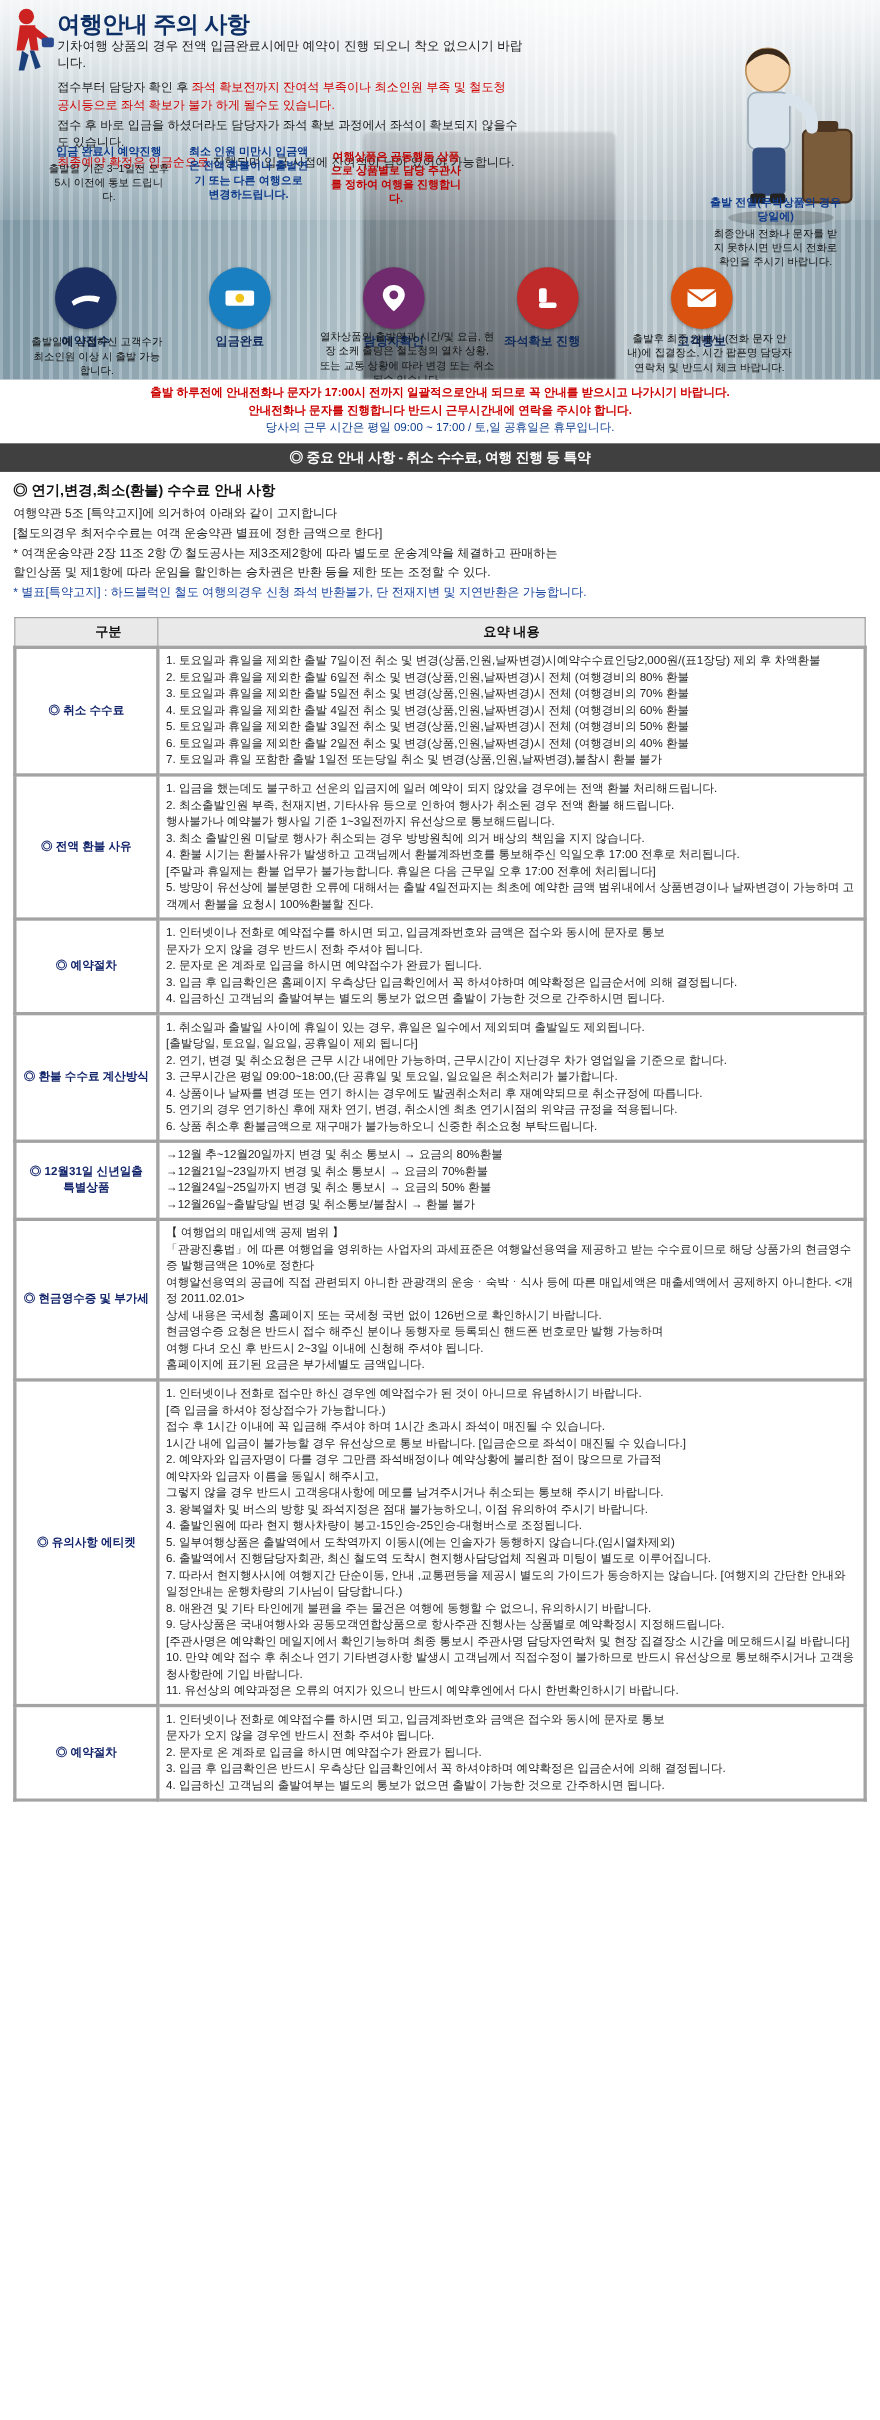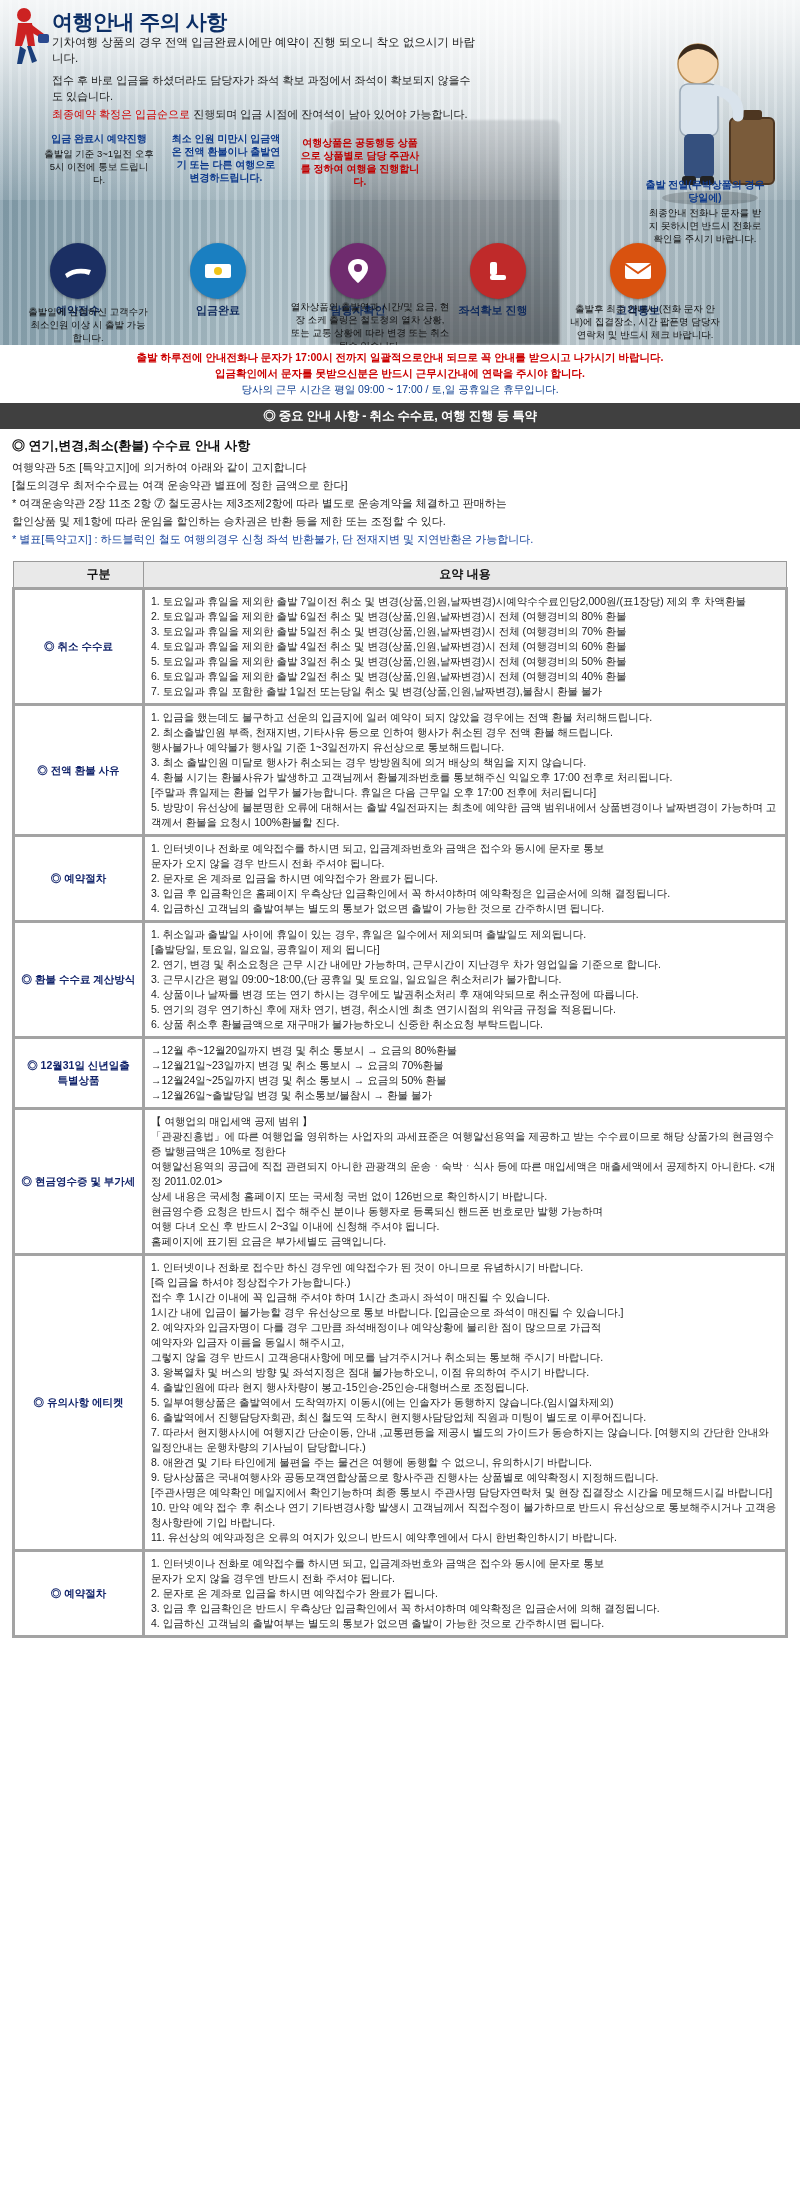--- a/index.html
+++ b/index.html
@@ -141,20 +141,23 @@
       <rect x="30" y="28" width="11" height="9" rx="2" fill="#2b4a8f"></rect>
       <path d="M12 40 L9 58 L14 58 L18 44 Z" fill="#1b3f7a"></path>
       <path d="M19 40 L24 57 L29 55 L23 40 Z" fill="#1b3f7a"></path>
     </svg>
 
     <div class="hero-title">여행안내 주의 사항</div>
     <div class="hero-sub">기차여행 상품의 경우 전액 입금완료시에만 예약이 진행 되오니 착오 없으시기 바랍니다.</div>
 
     <div class="hero-lines">
       <div class="row">
+        <span>접수부터 담당자 확인 후 </span><span class="em">좌석 확보전까지 잔여석 부족이나 최소인원 부족 및 철도청 공시등으로 좌석 확보가 불가 하게 될수도 있습니다.</span>
+      </div>
+      <div class="row">
         <span>접수 후 바로 입금을 하셨더라도 담당자가 좌석 확보 과정에서 좌석이 확보되지 않을수도 있습니다.</span>
       </div>
       <div class="row">
         <span class="em">최종예약 확정은 입금순으로</span><span> 진행되며 입금 시점에 잔여석이 남아 있어야 가능합니다.</span>
       </div>
     </div>
 
     <svg class="cartoon-man" viewBox="0 0 150 175">
       <ellipse cx="72" cy="168" rx="48" ry="7" fill="rgba(0,0,0,0.18)"></ellipse>
       <rect x="92" y="88" width="44" height="66" rx="5" fill="#7a5b3a" stroke="#4d3621" stroke-width="2"></rect>
@@ -224,21 +227,21 @@
       <div class="circ-label" style="left:593px;">고객통보</div>
     </div>
 
     <div class="below-note" style="left:28px; top:305px; width:120px;">출발일에 신청하신 고객수가 최소인원 이상 시 출발 가능합니다.</div>
     <div class="below-note" style="left:290px; top:300px; width:160px;">열차상품의 출발역과 시간/및 요금, 현장 소케 출링은 철도청의 열차 상황, 또는 교통 상황에 따라 변경 또는 취소 될수 있습니다.</div>
     <div class="below-note" style="left:570px; top:302px; width:150px;">출발후 최종 안내시 (전화 문자 안내)에 집결장소, 시간 팝픈명 담당자 연락처 및 반드시 체크 바랍니다.</div>
   </div>
 
   <div style="width:800px; text-align:center; padding:4px 0 6px 0;">
     <div style="font-size:10.5px; line-height:16px; color:#cc0000; font-weight:bold;">출발 하루전에 안내전화나 문자가 17:00시 전까지 일괄적으로안내 되므로 꼭 안내를 받으시고 나가시기 바랍니다.</div>
-    <div style="font-size:10.5px; line-height:16px; color:#cc0000; font-weight:bold;">입금확인에서 문자를 못받으신분은 반드시 근무시간내에 연락을 주시야 합니다.</div>
+    <div style="font-size:10.5px; line-height:16px; color:#cc0000; font-weight:bold;">안내전화나 문자를 진행합니다 반드시 근무시간내에 연락을 주시야 합니다.</div>
     <div style="font-size:10.5px; line-height:16px; color:#0b3c8f;">당사의 근무 시간은 평일 09:00 ~ 17:00 / 토,일 공휴일은 휴무입니다.</div>
   </div>
 
   <div class="section-bar">◎ 중요 안내 사항 - 취소 수수료, 여행 진행 등 특약</div>
 
   <div class="notice">
     <h2>◎ 연기,변경,최소(환불) 수수료 안내 사항</h2>
     <p>여행약관 5조 [특약고지]에 의거하여 아래와 같이 고지합니다</p>
     <p>[철도의경우 최저수수료는 여객 운송약관 별표에 정한 금액으로 한다]</p>
     <p>* 여객운송약관 2장 11조 2항 ⑦ 철도공사는 제3조제2항에 따라 별도로 운송계약을 체결하고 판매하는</p>

